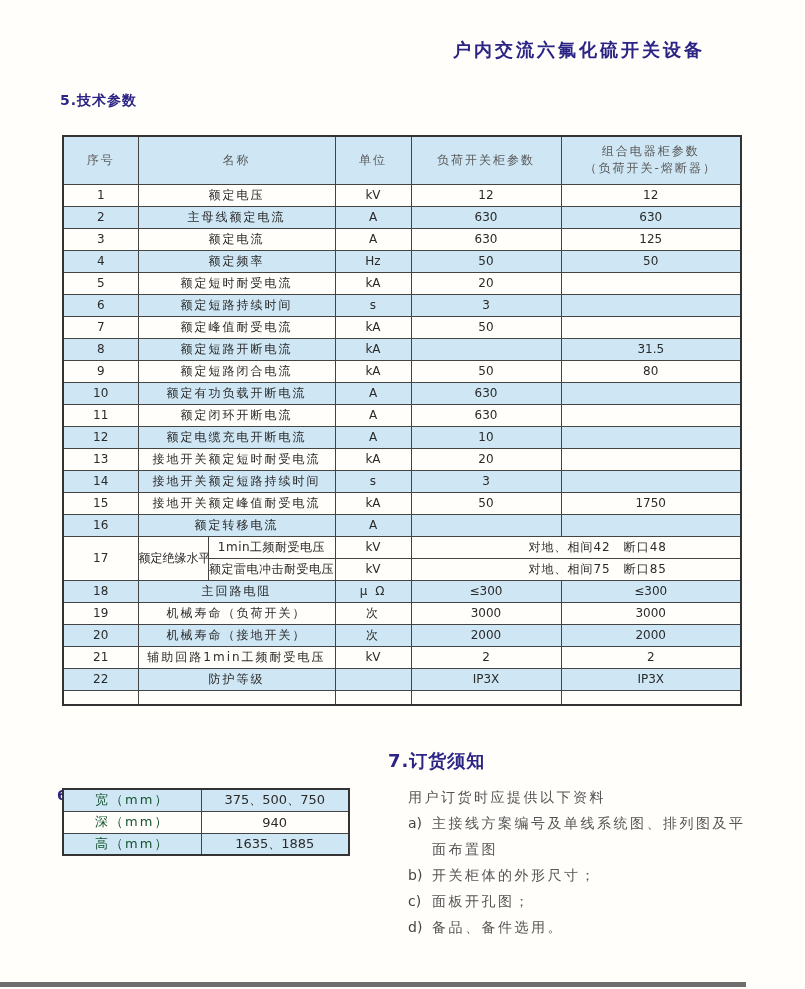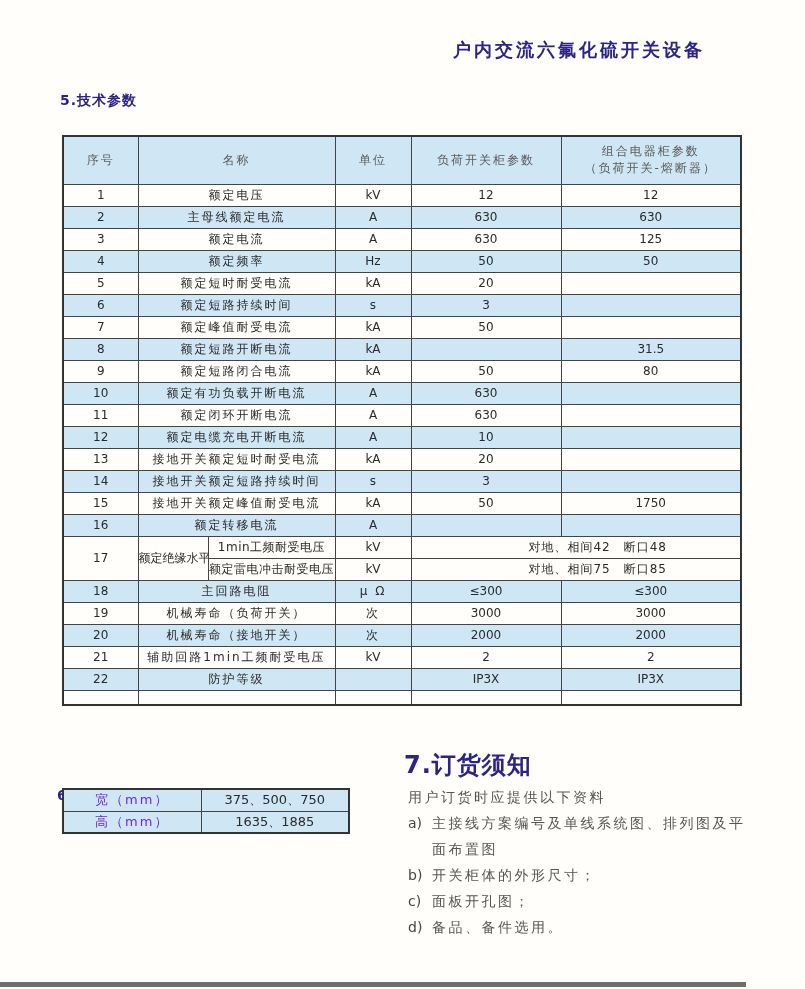--- a/index.html
+++ b/index.html
@@ -17,21 +17,21 @@
     font-size: 18px; font-weight: bold; color: #2b2484;
     letter-spacing: 3px;
   }
   .sec-title {
     position: absolute;
     font-size: 14px; font-weight: bold; color: #2b2484;
     letter-spacing: 1px;
   }
   #sec5-title { top: 92px; left: 60px; }
   #sec6-title { top: 741px; left: 57px; margin-top: 46px; }
-  #sec7-title { top: 749px; left: 404px; font-size: 24px; }
+  #sec7-title { top: 749px; left: 388px; font-size: 18px; }
 
   
   table { border-collapse: collapse; table-layout: fixed; }
   .tech-table {
     position: absolute; top: 135px; left: 62px; width: 678px;
     border: 2px solid #333;
   }
   .tech-table td, .tech-table th {
     border: 1px solid #444;
     text-align: center; vertical-align: middle;
@@ -54,21 +54,21 @@
   .cab-table {
     position: absolute; top: 788px; left: 62px; width: 286px;
     border: 2px solid #333;
   }
   .cab-table td {
     border: 1px solid #444; text-align: center; vertical-align: middle;
     font-size: 13px; color: #2a2a2a; white-space: nowrap;
   }
   .cab-table tr { height: 22px; }
   .cab-table tr.alt td { background: #cfe7f5; }
-  .cab-table .c-label { color: #6d28d9; letter-spacing: 2px; }
+  .cab-table .c-label { color: #14532d; letter-spacing: 2px; }
 
   
   .order-block {
     position: absolute; top: 784px; left: 408px; width: 352px;
     font-size: 14px; color: #555; letter-spacing: 2.5px; line-height: 26px;
   }
   .order-intro { margin-bottom: 0; }
   .order-item { position: relative; padding-left: 24px; }
   .order-marker { position: absolute; left: 0; top: 0; letter-spacing: 0; color: #444; }
 
@@ -285,20 +285,24 @@
   <table class="cab-table">
     <colgroup>
         <col style="width:138px">
         <col style="width:148px">
       </colgroup>
     <tbody>
         <tr class="alt">
       <td class="c-label">宽（mm）</td>
       <td>375、500、750</td>
     </tr>
+    <tr>
+      <td class="c-label">深（mm）</td>
+      <td>940</td>
+    </tr>
     <tr class="alt">
       <td class="c-label">高（mm）</td>
       <td>1635、1885</td>
     </tr>
   </tbody>
     </table>
 
   <div class="sec-title" id="sec7-title">7.订货须知</div>
 
   <div class="order-block">

